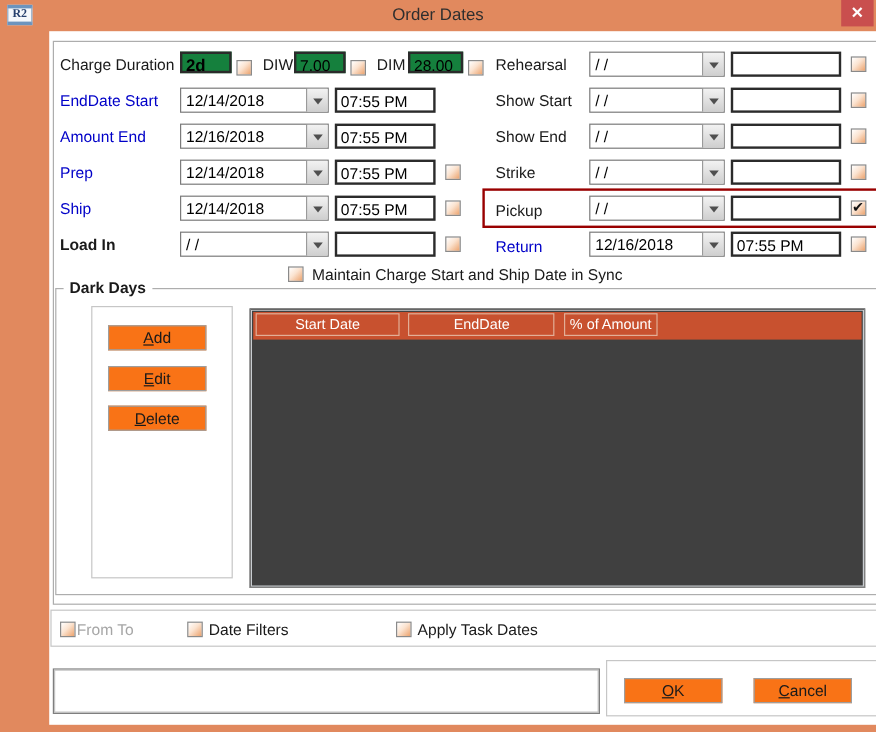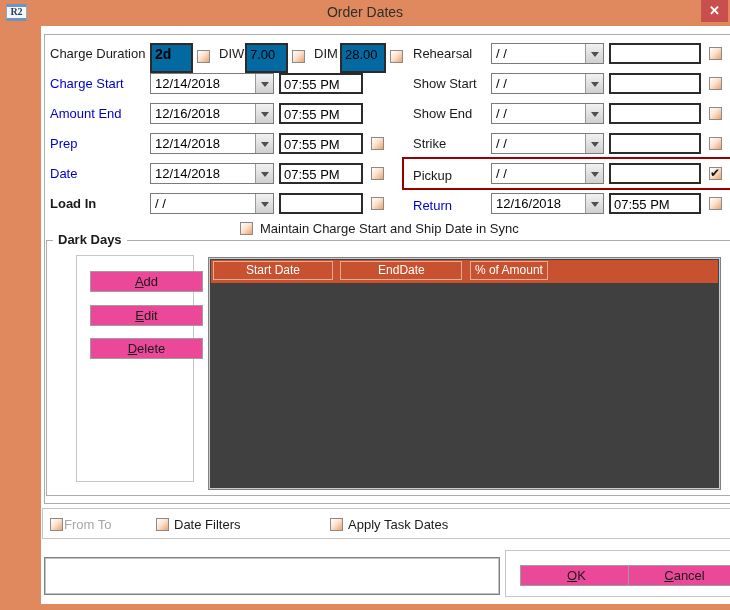--- a/index.html
+++ b/index.html
@@ -34,21 +34,21 @@
   .main-box  { left:3px; top:8px; width:714px; height:470px; }
   .dd-box    { left:5px; top:214px; width:702px; height:256px; }
   .dd-legend {
     position:absolute; left:12px; top:206px; background:#FFFFFF;
     padding:0 5px; font-size:13px; font-weight:bold; color:#1A1A1A; z-index:2;
   }
   .lbl { position:absolute; font-size:13px; color:#1A1A1A; white-space:nowrap; }
   .lbl.blue { color:#0000C8; }
   .lbl.gray { color:#A6A6A6; }
   .valbox {
-    position:absolute; height:30px; border:2px solid #2B2B2B; background:#0369a1;
+    position:absolute; height:18px; border:2px solid #2B2B2B; background:#15803d;
     font-size:13px; color:#000; padding:1px 3px 0 3px; line-height:17px;
   }
   .valbox.bold { font-weight:bold; font-size:14px; }
   .combo {
     position:absolute; height:21px; border:1px solid #7B7B7B; background:#FFF;
   }
   .combo-val {
     position:absolute; left:4px; top:1px; right:20px; font-size:13px;
     color:#000; line-height:18px; white-space:nowrap; overflow:hidden;
   }
@@ -73,22 +73,22 @@
     content:"✔"; position:absolute; left:0px; top:-2px;
     font-size:12px; color:#111;
   }
   .highlight {
     position:absolute; left:361px; top:131px; width:331px; height:33px;
     border:2px solid #990000; z-index:3; pointer-events:none;
   }
   .panel { position:absolute; border:1px solid #C6C6C6; background:#FFF; }
   .btn-panel { left:35px; top:229px; width:118px; height:227px; }
   .btn {
-    position:absolute; left:13px; width:113px; height:21px;
-    border:1px solid #9E9E9E; background:#ec4899; font-size:13px; color:#1A1A1A;
+    position:absolute; left:13px; width:82px; height:21px;
+    border:1px solid #9E9E9E; background:#f97316; font-size:13px; color:#1A1A1A;
     text-align:center; line-height:19px; cursor:default;
   }
   .mn { text-decoration:underline; }
   .grid {
     position:absolute; left:167px; top:231px; width:513px; height:233px;
     border:1px solid #808080; box-shadow:inset 0 0 0 1px #C9CDD1; background:#404040;
   }
   .grid-header {
     position:absolute; left:2px; top:2px; right:2px; height:23px;
     background:#C8512F; padding:1px 0 0 2px; white-space:nowrap;
@@ -126,21 +126,21 @@
     <span class="lbl" style="left:9px; top:20px;">Charge Duration</span>
     <div class="valbox bold" style="left:109px; top:17px; width:43px;">2d</div>
     <span class="cbx" style="left:156px; top:24px;"></span>
     <span class="lbl" style="left:178px; top:20px;">DIW</span>
     <div class="valbox" style="left:204px; top:17px; width:43px;">7.00</div>
     <span class="cbx" style="left:251px; top:24px;"></span>
     <span class="lbl" style="left:273px; top:20px;">DIM</span>
     <div class="valbox" style="left:299px; top:17px; width:46px;">28.00</div>
     <span class="cbx" style="left:349px; top:24px;"></span>
 
-    <span class="lbl blue" style="left:9px; top:50px;">Charge Start</span>
+    <span class="lbl blue" style="left:9px; top:50px;">EndDate Start</span>
     <div class="combo" style="left:109px; top:47px; width:124px;">
       <span class="combo-val">12/14/2018</span>
       <span class="combo-btn">
           <span class="tri"></span>
         </span>
     </div>
     <div class="timefield" style="left:238px; top:47px; width:84px;">07:55 PM</div>
 
     <span class="lbl blue" style="left:9px; top:80px;">Amount End</span>
     <div class="combo" style="left:109px; top:77px; width:124px;">
@@ -154,21 +154,21 @@
     <span class="lbl blue" style="left:9px; top:110px;">Prep</span>
     <div class="combo" style="left:109px; top:107px; width:124px;">
       <span class="combo-val">12/14/2018</span>
       <span class="combo-btn">
           <span class="tri"></span>
         </span>
     </div>
     <div class="timefield" style="left:238px; top:107px; width:84px;">07:55 PM</div>
     <span class="cbx" style="left:330px; top:111px;"></span>
 
-    <span class="lbl blue" style="left:9px; top:140px;">Date</span>
+    <span class="lbl blue" style="left:9px; top:140px;">Ship</span>
     <div class="combo" style="left:109px; top:137px; width:124px;">
       <span class="combo-val">12/14/2018</span>
       <span class="combo-btn">
           <span class="tri"></span>
         </span>
     </div>
     <div class="timefield" style="left:238px; top:137px; width:84px;">07:55 PM</div>
     <span class="cbx" style="left:330px; top:141px;"></span>
 
     <span class="lbl" style="left:9px; top:170px;font-weight:bold;">Load In</span>

